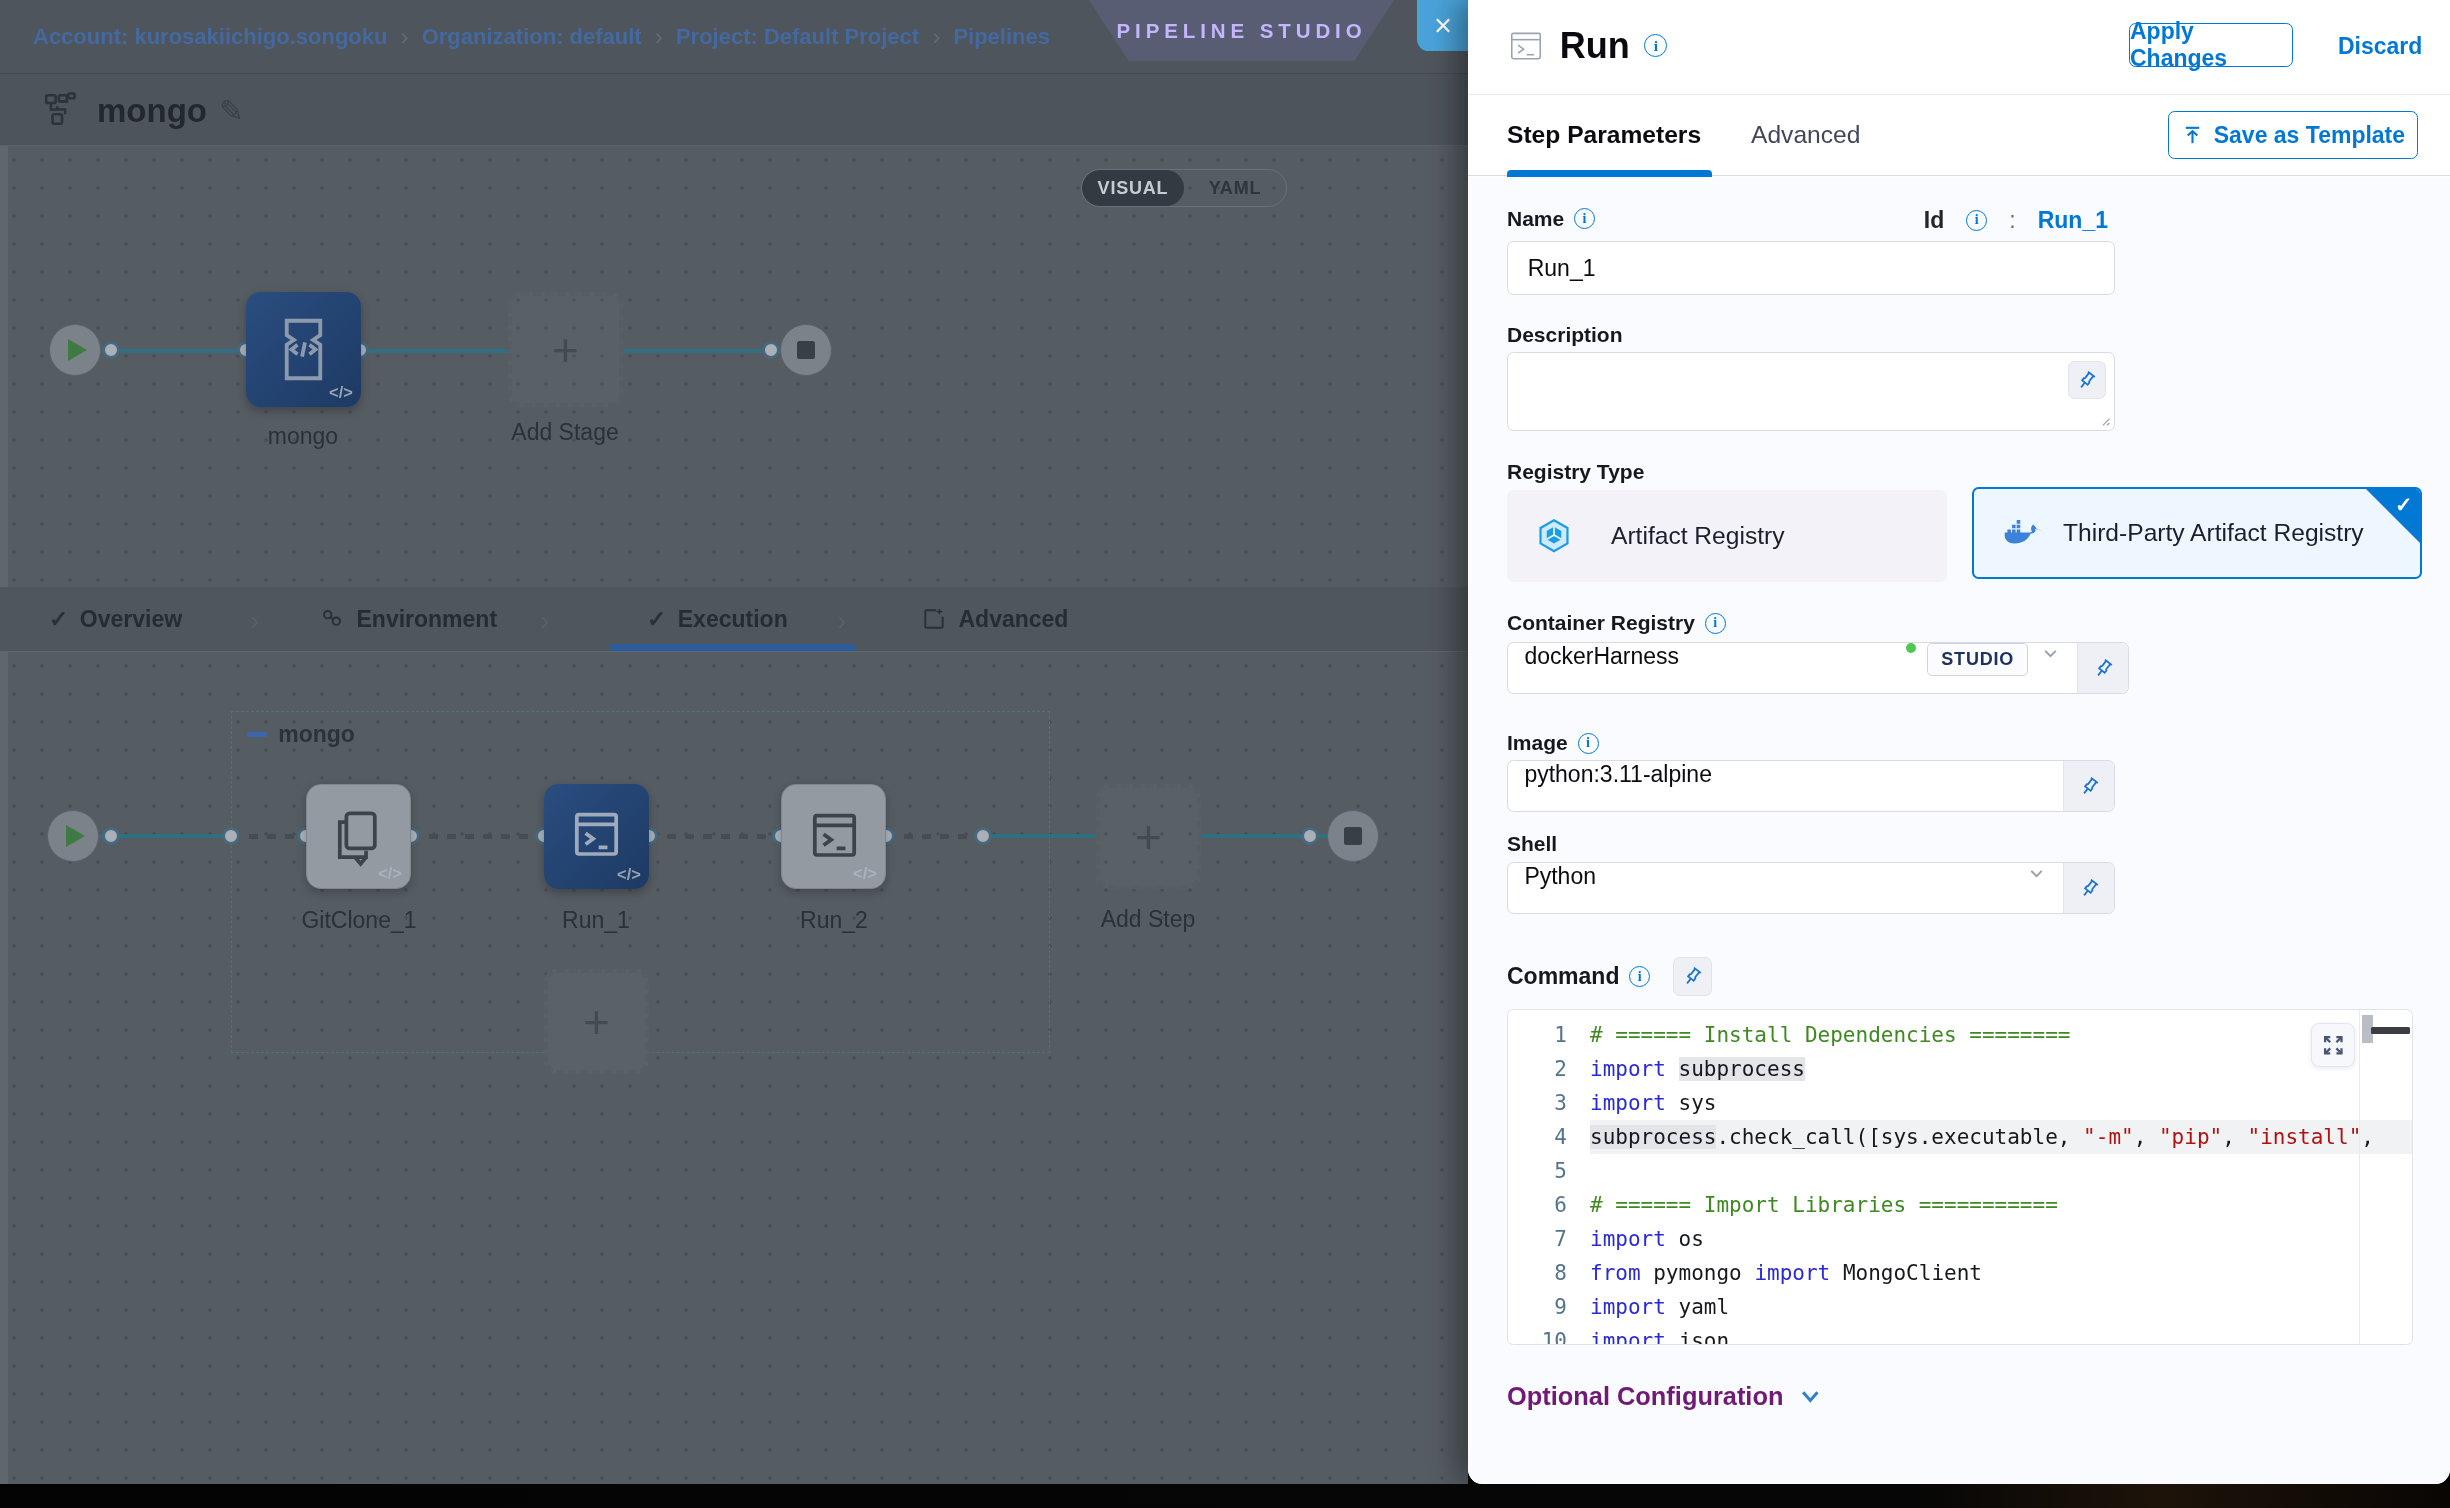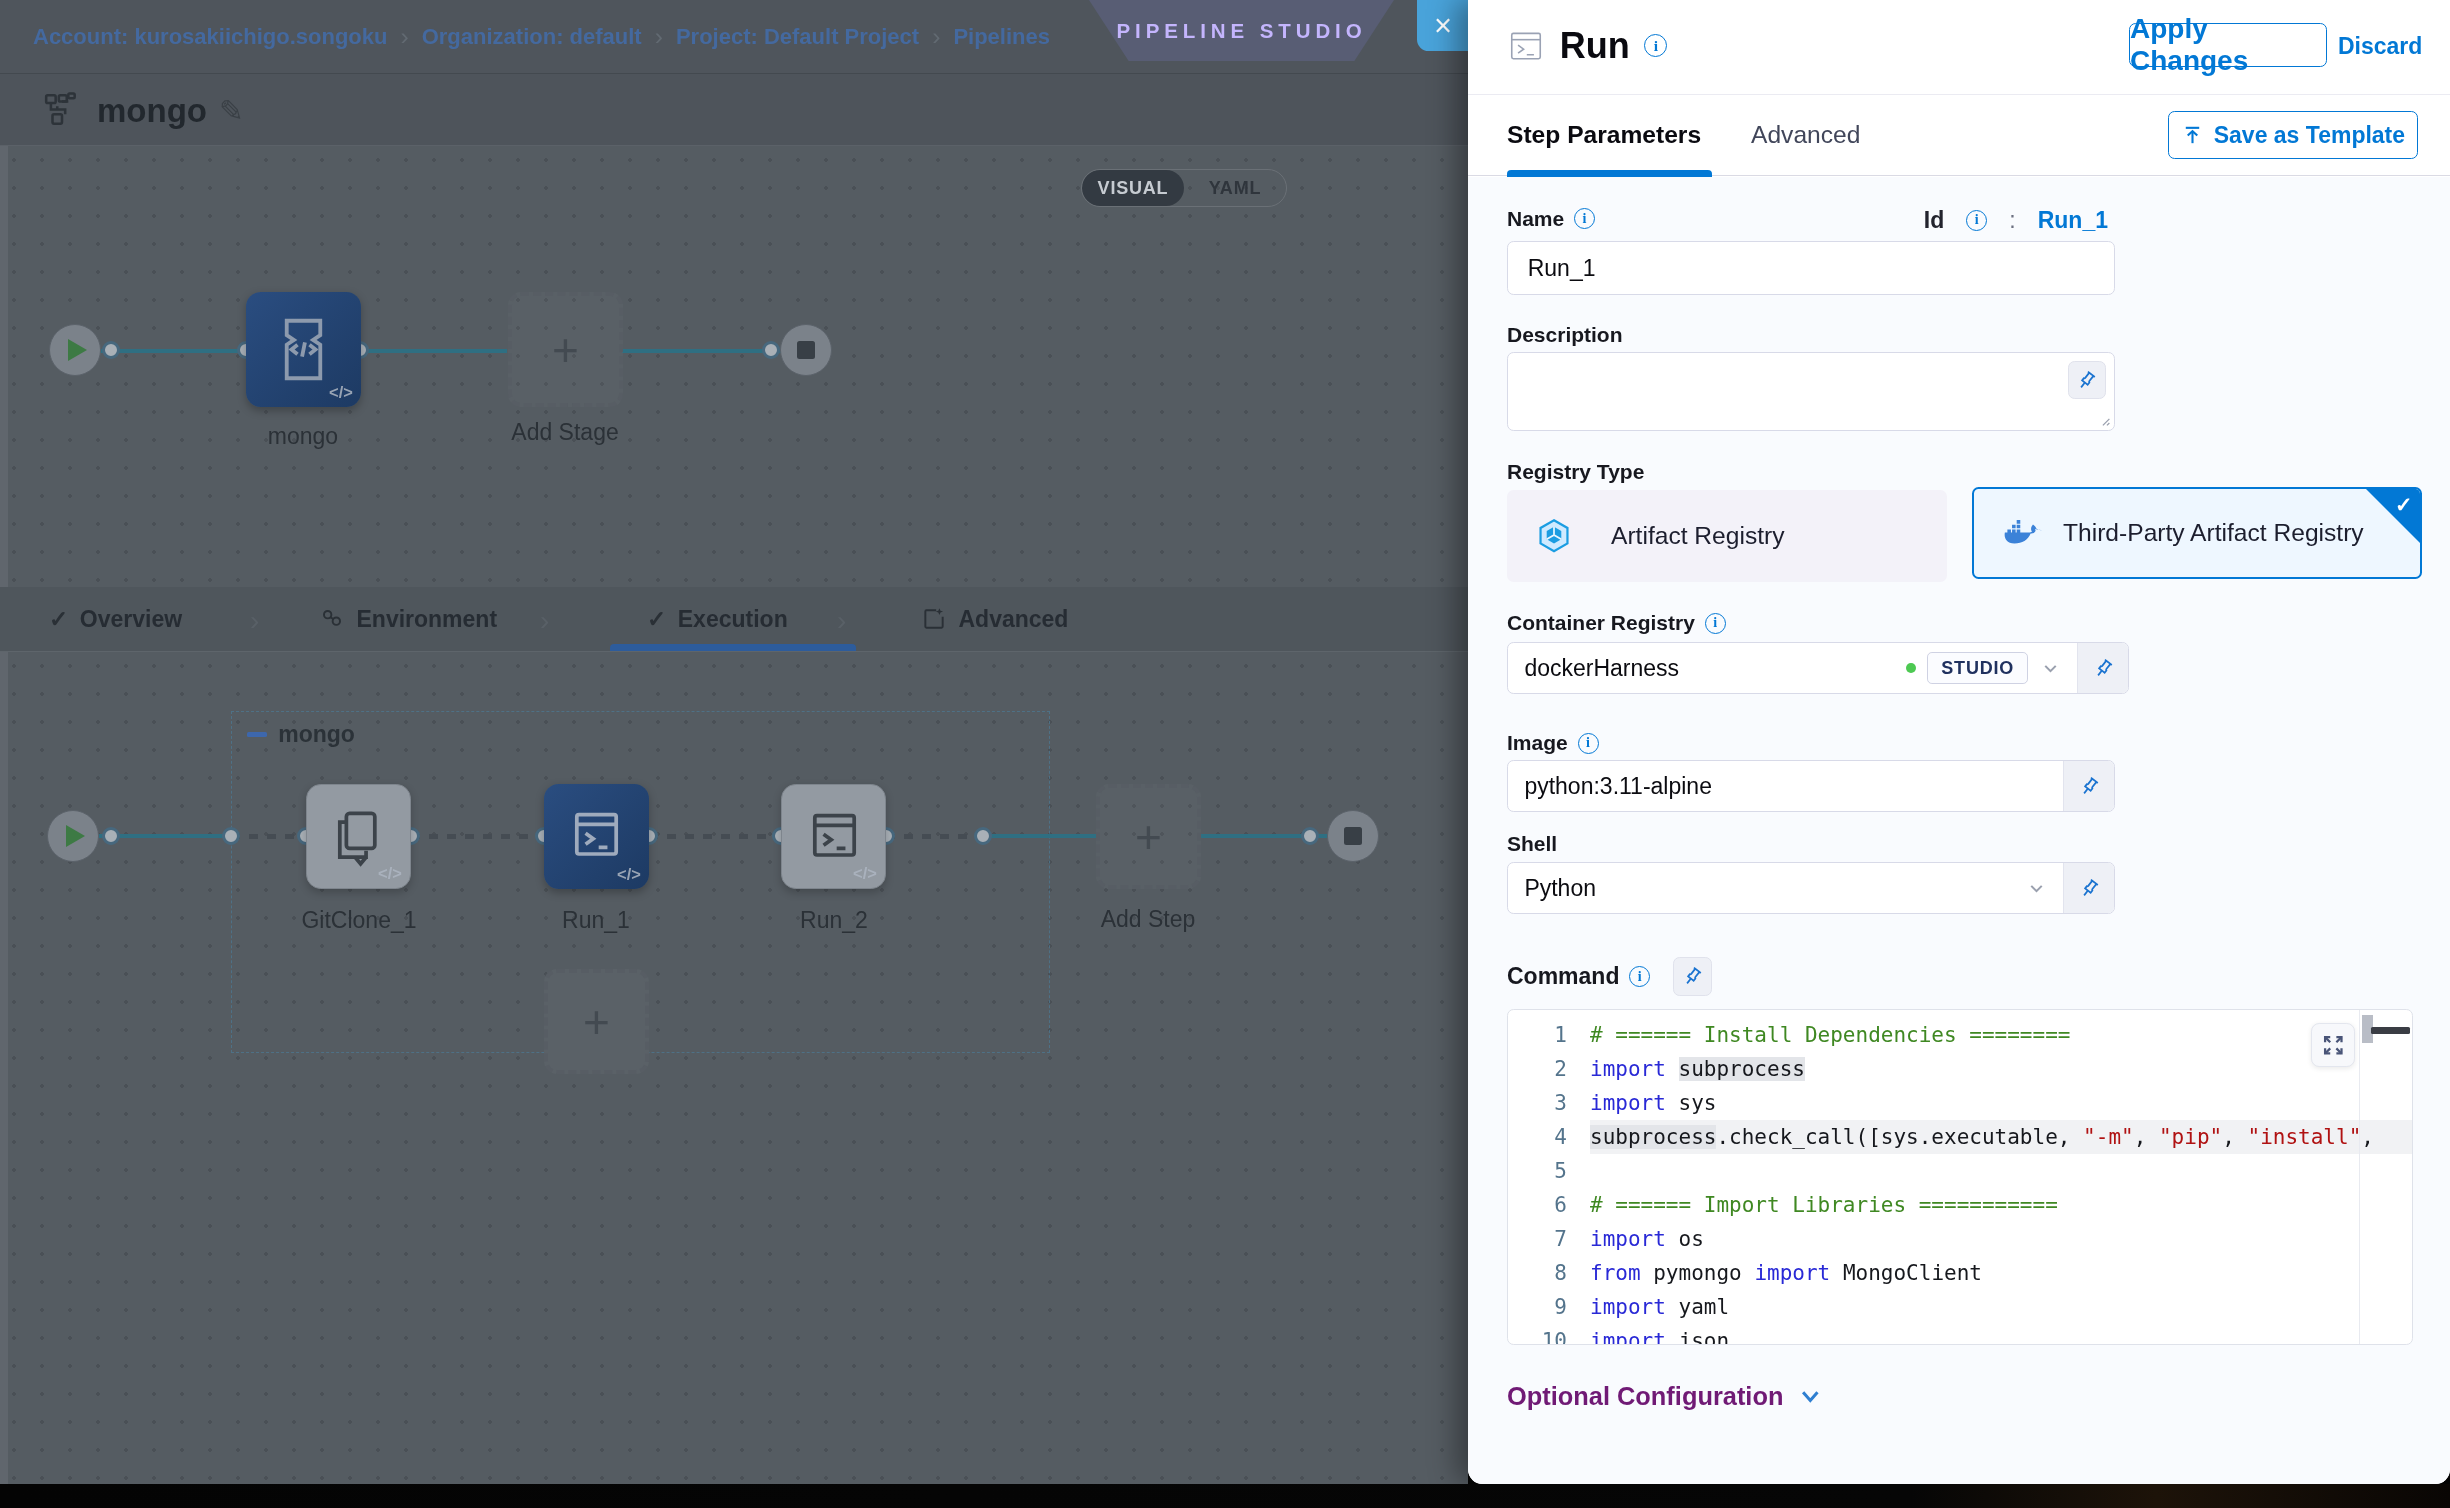--- a/index.html
+++ b/index.html
@@ -50,40 +50,40 @@
   .group-head { position:absolute; display:flex; align-items:center; gap:11.5px; font-size:23px; color:#2b3238; font-weight:600; }
   .minus-chip { width:19.7px; height:5.7px; background:#3d67ac; border-radius:1.6px; }
 
   
   #panel { position:absolute; left:1468px; top:0; width:982px; height:1484px; background:#fff; border-radius:0 0 14.7px 14.7px; box-shadow:-11.5px 0 28px rgba(0,0,0,.35); }
   .p-head { position:absolute; left:0; top:0; width:100%; height:94px; }
   .p-title-wrap { position:absolute; left:39px; top:24.6px; display:flex; align-items:center; gap:14.7px; }
   .p-title { font-size:36px; font-weight:700; color:#0a0a10; }
   .info-ic { display:inline-flex; width:23px; height:23px; border:1.6px solid #0278d5; border-radius:50%; color:#0278d5; align-items:center; justify-content:center; font-size:15.6px; font-weight:700; font-family:"Liberation Serif",serif; }
   .btn-outline { display:flex; align-items:center; justify-content:center; gap:9.8px; border:1.6px solid #0278d5; border-radius:6.6px; color:#0278d5; font-weight:600; background:#fff; cursor:pointer; }
-  .apply-btn { position:absolute; left:661px; top:23px; width:198px; height:44px; font-size:28px; }
+  .apply-btn { position:absolute; left:661px; top:23px; width:164px; height:44px; font-size:23px; }
   .discard { position:absolute; left:870px; top:33px; font-size:23px; color:#0278d5; font-weight:600; cursor:pointer; }
   .p-tabs { position:absolute; left:0; top:94px; width:100%; height:82px; background:#fff; border-top:0.8px solid #ebebf2; border-bottom:0.8px solid #dadae4; }
   .p-tab { position:absolute; top:26px; font-size:24.6px; cursor:pointer; }
   .p-tab.active { font-weight:700; color:#0a0a10; }
   .p-tab.idle { color:#41465a; }
   .p-tab-underline { position:absolute; left:39px; top:75px; width:205px; height:6.6px; background:#0278d5; border-radius:4.1px 4.1px 0 0; }
   .savetpl { position:absolute; left:700px; top:16.4px; width:250px; height:48px; font-size:23px; }
 
   .p-form { position:absolute; left:0; top:177px; width:100%; height:1307px; background:#f9fbfe; border-radius:0 0 14.7px 14.7px; }
   .frm { position:absolute; left:39px; }
   .lbl { display:flex; align-items:center; gap:9.8px; font-size:21px; font-weight:700; color:#17181f; }
   .input { background:#fff; border:0.8px solid #d8dae8; border-radius:6.6px; display:flex; align-items:center; font-size:23px; color:#0b0b10; padding:0 19.7px; }
   .id-row { position:absolute; display:flex; align-items:center; gap:22px; font-size:23px; }
   .id-lbl { color:#23242e; font-weight:600; }
   .id-col { color:#6b7080; }
   .id-val { color:#0278d5; font-weight:600; }
   .pin-btn { display:flex; align-items:center; justify-content:center; background:#eef0f6; border:0.8px solid #e0e2ec; border-radius:6.6px; cursor:pointer; }
   .attach-input { position:absolute; display:flex; background:#fff; border:0.8px solid #d8dae8; border-radius:6.6px; overflow:hidden; }
-  .attach-main { flex:1; display:flex; align-items:center; padding:0 16.4px; font-size:23px; color:#0b0b10; gap:11.5px; }
+  .attach-main { flex:1; display:flex; align-items:flex-start; padding:0 16.4px; font-size:23px; color:#0b0b10; gap:11.5px; }
   .attach-pin { width:51px; border-left:0.8px solid #e2e4ee; background:#eef0f6; display:flex; align-items:center; justify-content:center; cursor:pointer; }
   .scope-badge { border:0.8px solid #cfd2e3; background:#fbfcff; border-radius:4.9px; padding:4.9px 13px; font-size:18px; font-weight:700; letter-spacing:0.8px; color:#20315f; }
   .gdot { width:9.8px; height:9.8px; border-radius:50%; background:#4dc952; }
   .chev-down { margin-left:auto; }
   .regcard { position:absolute; height:92px; border-radius:6.6px; display:flex; align-items:center; gap:18px; padding:0 28px; font-size:24.6px; color:#1c1e2e; cursor:pointer; }
   .regcard.idle { background:#f3f2f9; }
   .regcard.sel { background:#eef7ff; border:2.5px solid #0278d5; overflow:hidden; }
   .corner { position:absolute; right:0; top:0; width:0; height:0; border-style:solid; border-width:0 54px 54px 0; border-color:transparent #0278d5 transparent transparent; }
   .corner-check { position:absolute; right:7.4px; top:4.1px; color:#fff; font-size:21px; font-weight:700; }
 

